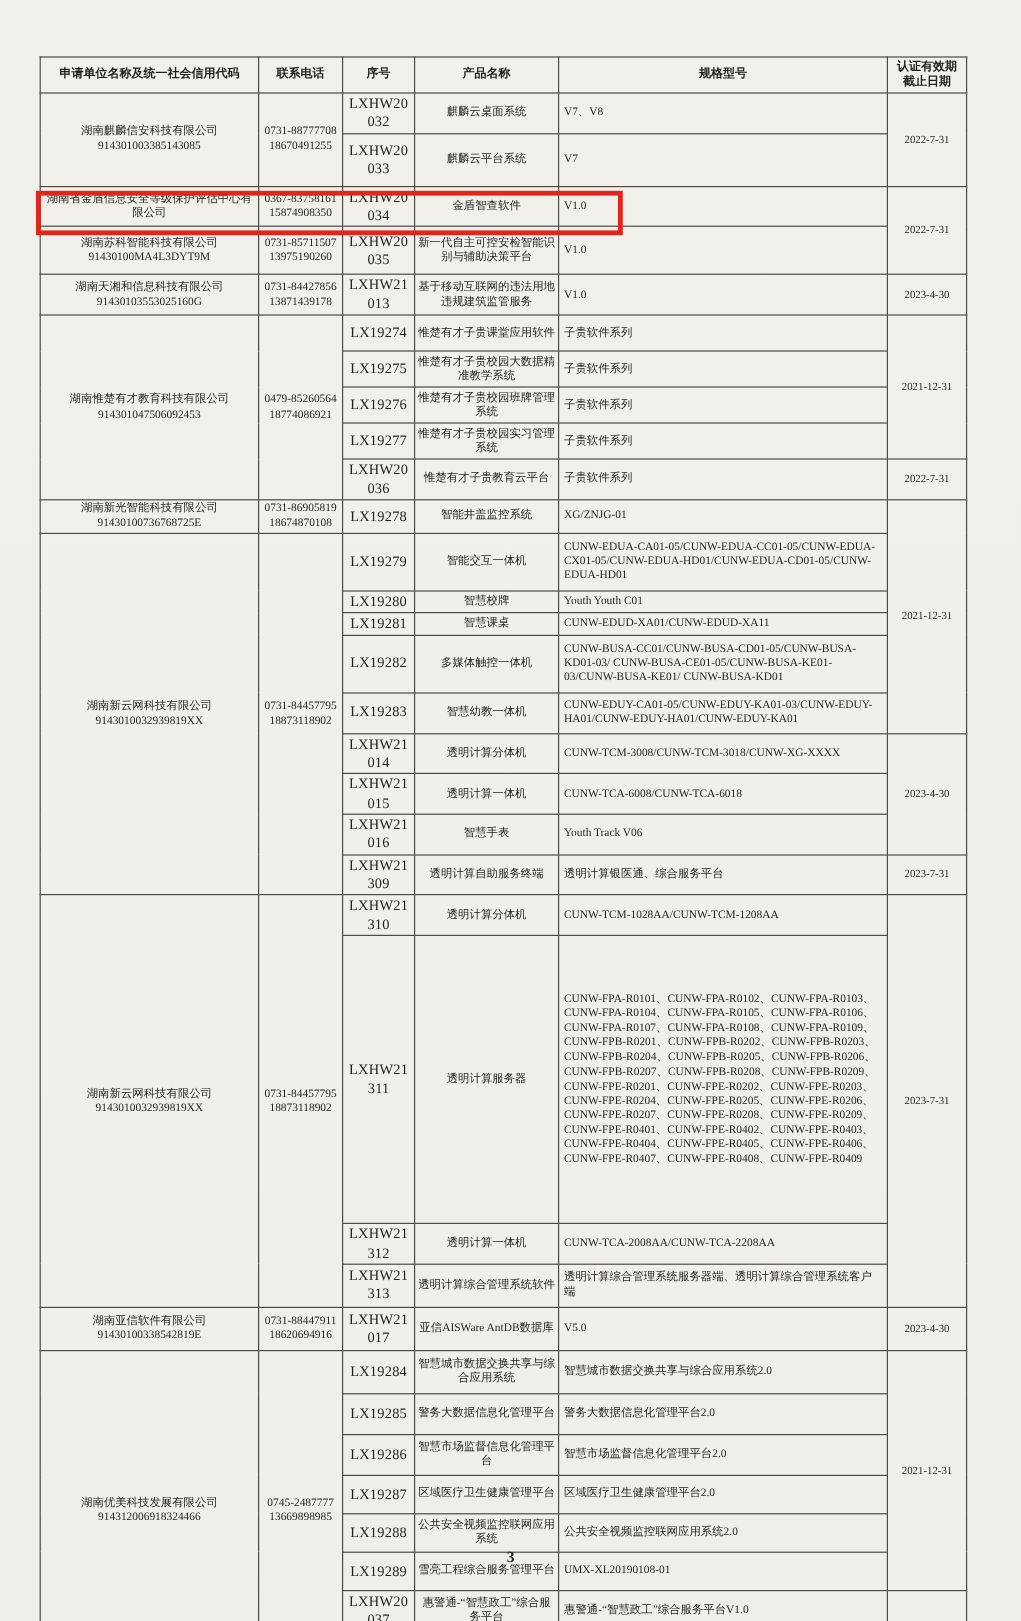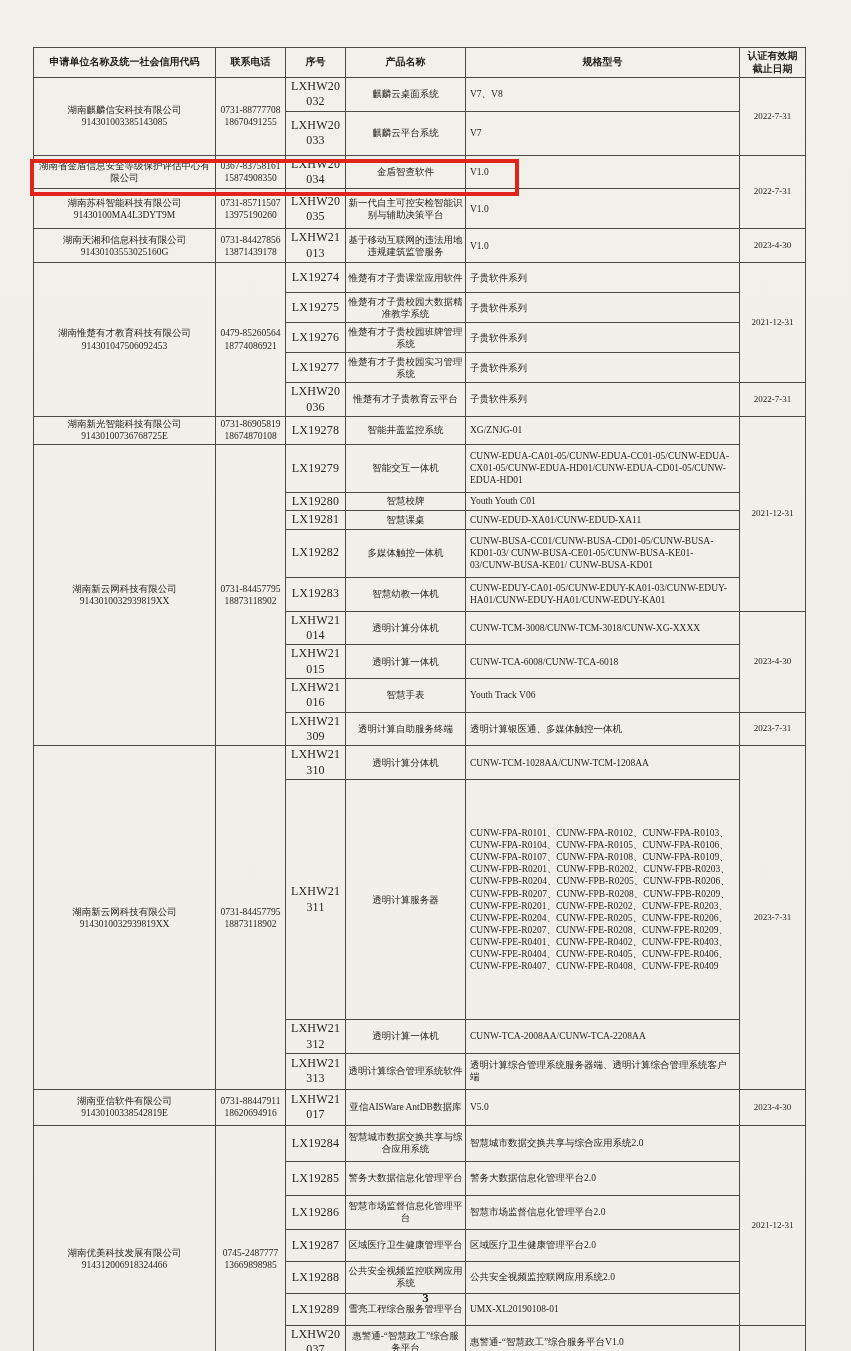--- a/index.html
+++ b/index.html
@@ -222,21 +222,21 @@
           <td class="spec">CUNW-TCA-6008/CUNW-TCA-6018</td>
         </tr>
         <tr style="height: 30px;">
           <td class="serial">LXHW21016</td>
           <td class="product">智慧手表</td>
           <td class="spec">Youth Track V06</td>
         </tr>
         <tr style="height: 22px;">
           <td class="serial">LXHW21309</td>
           <td class="product">透明计算自助服务终端</td>
-          <td class="spec">透明计算银医通、多媒体触控一体机</td>
+          <td class="spec">透明计算银医通、综合服务平台</td>
           <td class="date" rowspan="1">2023-7-31</td>
         </tr>
         <tr style="height: 22px;">
           <td class="company" rowspan="4">
             <span class="company-name">湖南新云网科技有限公司</span>
             <span class="company-code">9143010032939819XX</span>
           </td>
           <td class="phone" rowspan="4">
             <span class="phone-line">0731-84457795</span>
             <span class="phone-line">18873118902</span>

